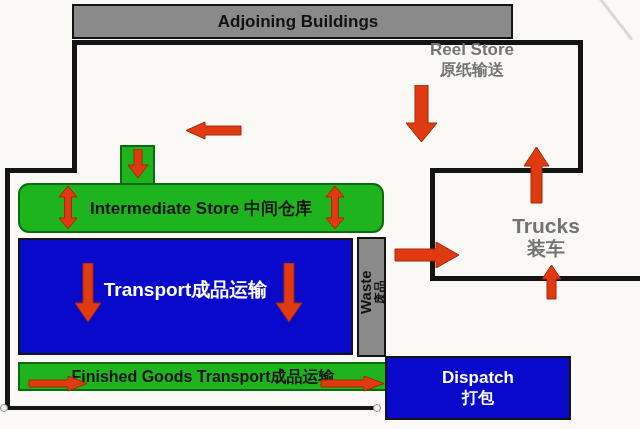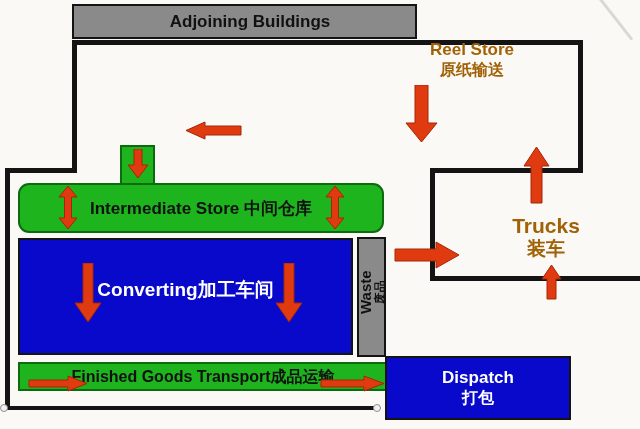--- a/index.html
+++ b/index.html
@@ -27,21 +27,21 @@
   .box  { position: absolute; box-sizing: border-box; z-index: 2;
           display: flex; align-items: center; justify-content: center; }
   .box.gray  { background: var(--gray);  border: 2px solid var(--outline); }
   .box.lime  { background: var(--lime);  border: 2px solid var(--lime-border); }
   .box.green { background: var(--green); border: 2px solid #0c6b0c; }
   .box.blue  { background: var(--blue);  border: 2px solid var(--outline); }
   .lbl-black { color: #111; font-weight: bold; }
   .lbl-white { color: #fff; font-weight: bold; }
   .arrow { position: absolute; z-index: 3; }
   .arrow polygon { fill: var(--red-arrow); stroke: #A52606; stroke-width: 1; }
-  .freelabel { position: absolute; z-index: 2; text-align: center; color: #a16207; font-weight: bold; line-height: 1.2; }
+  .freelabel { position: absolute; z-index: 2; text-align: center; color: #737373; font-weight: bold; line-height: 1.2; }
   .freelabel .zh { font-weight: bold; }
   .handle { position: absolute; width: 8px; height: 8px; border-radius: 50%;
             background: #f2f2f2; border: 1px solid #8d8d8d; z-index: 4; box-sizing: border-box; }
   .rotated-label {
     position: absolute; z-index: 3;
     transform: rotate(-90deg); transform-origin: center center;
     text-align: center; white-space: nowrap; color: #111; line-height: 1.05;
   }
   .artifact { position: absolute; background: #d9d8d4; z-index: 0; }
 </style>
@@ -54,38 +54,38 @@
 
   <div class="wall" style="left:72px; top:40px; width:511px; height:5px;"></div>
   <div class="wall" style="left:578px; top:40px; width:5px; height:133px;"></div>
   <div class="wall" style="left:432px; top:168px; width:151px; height:5px;"></div>
   <div class="wall" style="left:430px; top:168px; width:5px; height:113px;"></div>
   <div class="wall" style="left:430px; top:276px; width:210px; height:5px;"></div>
   <div class="wall" style="left:72px; top:40px; width:5px; height:133px;"></div>
   <div class="wall" style="left:5px; top:168px; width:72px; height:5px;"></div>
   <div class="wall" style="left:5px; top:168px; width:5px; height:240px;"></div>
 
-  <div class="box gray" style="left:72px; top:4px; width:345px; height:35px;padding-left:11px;">
+  <div class="box gray" style="left:72px; top:4px; width:441px; height:35px;padding-left:11px;">
     <span class="lbl-black" style="font-size:17px;">Adjoining Buildings</span>
   </div>
 
   <div class="freelabel" style="left:412px; top:40px; width:120px;">
     <div style="font-size:17px;">Reel Store</div>
     <div class="zh" style="font-size:16px;">原纸输送</div>
   </div>
 
   <div class="box green" style="left:120px; top:145px; width:35px; height:40px; z-index:1;"></div>
 
 
   <div class="box green" style="left:18px; top:183px; width:366px; height:50px;border-radius:11px;">
     <span class="lbl-black" style="font-size:17px;">Intermediate Store 中间仓库</span>
   </div>
 
   <div class="box blue" style="left:18px; top:238px; width:335px; height:117px;">
-    <span class="lbl-white" style="font-size:19px; margin-top:-14px;">Converting加工车间</span>
+    <span class="lbl-white" style="font-size:19px; margin-top:-14px;">Transport成品运输</span>
   </div>
 
   <div class="box gray" style="left:357px; top:237px; width:29px; height:120px;"></div>
   <div class="rotated-label" style="left:322px; top:278px; width:100px;">
     <div style="font-size:15px; font-weight:bold;">Waste</div>
     <div style="font-size:12px; font-weight:bold;">废品</div>
   </div>
 
   <div class="box green" style="left:18px; top:362px; width:370px; height:29px; align-items:center;">
     <span class="lbl-black" style="font-size:16px; margin-top:1px;">Finished Goods Transport成品运输</span>

